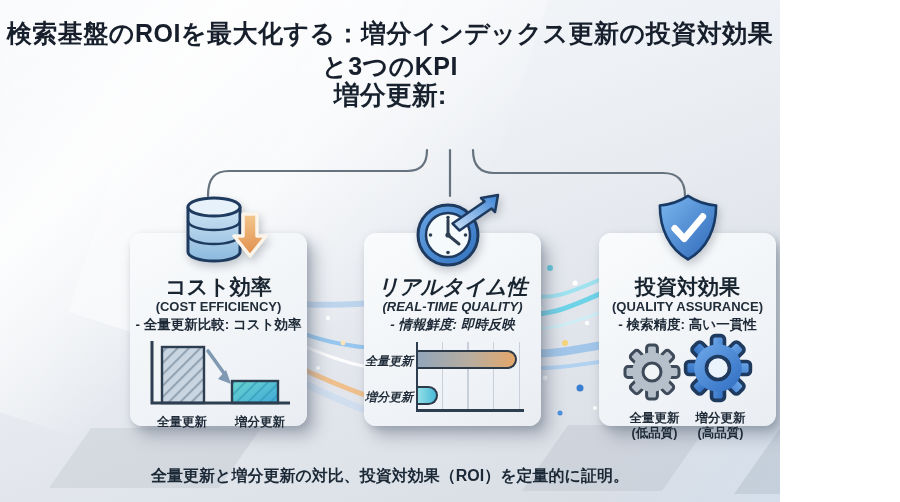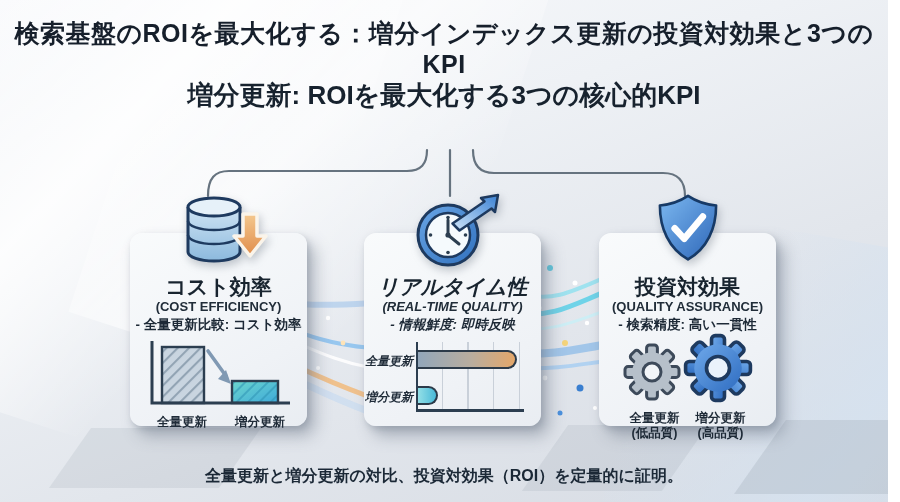--- a/index.html
+++ b/index.html
@@ -1,19 +1,19 @@
 <!DOCTYPE html>
 <html><head>
 <meta charset="utf-8">
 <style>
   * { margin:0; padding:0; box-sizing:border-box; }
   html,body { width:900px; height:502px; overflow:hidden; }
   body { font-family:"Liberation Sans","DejaVu Sans",sans-serif; }
   #canvas {
-    position:relative; width:888px; height:502px; overflow:hidden;
+    position:relative; width:780px; height:502px; overflow:hidden;
     background:linear-gradient(160deg,#fafbfd 0%,#eef1f5 35%,#e2e6ec 65%,#d6dbe3 100%);
     padding-left:8px;
   }
   
   .beam { position:absolute; pointer-events:none; }
   .beam1 { left:-80px; top:-120px; width:420px; height:560px;
     background:linear-gradient(115deg,rgba(255,255,255,0) 15%,rgba(255,255,255,.85) 45%,rgba(255,255,255,0) 75%);
     transform:rotate(18deg); }
   .beam2 { left:140px; top:-140px; width:360px; height:520px;
     background:linear-gradient(115deg,rgba(255,255,255,0) 20%,rgba(255,255,255,.6) 50%,rgba(255,255,255,0) 80%);
@@ -128,21 +128,21 @@
       <circle cx="55" cy="140" r="3.5" fill="#3a7fd0"></circle>
         <circle cx="70" cy="160" r="2" fill="#ffffff"></circle>
       <circle cx="35" cy="165" r="2.5" fill="#4a90dd"></circle>
         <circle cx="8" cy="150" r="2" fill="#ffffff"></circle>
     </g>
   </svg>
 
   <div class="top-title">検索基盤のROIを最大化する：増分インデックス更新の投資対効果と3つのKPI</div>
 
   <div class="heading">
-    <div>増分更新: ROIを最大化する3つの核心的KPI</div>
+    <div>増分更新:</div>
   </div>
 
   <svg class="connector" width="600" height="56" viewBox="0 0 600 56">
     <g fill="none" stroke="#66737f" stroke-width="2.2" stroke-linecap="round">
       <path d="M300,6 L300,52"></path>
       <path d="M277,6 C277,20 271,27 257,27 L79,27 C65,27 58,34 58,52"></path>
       <path d="M323,6 C323,22 330,29 344,29 L513,29 C528,29 535,37 535,52"></path>
     </g>
   </svg>
 

